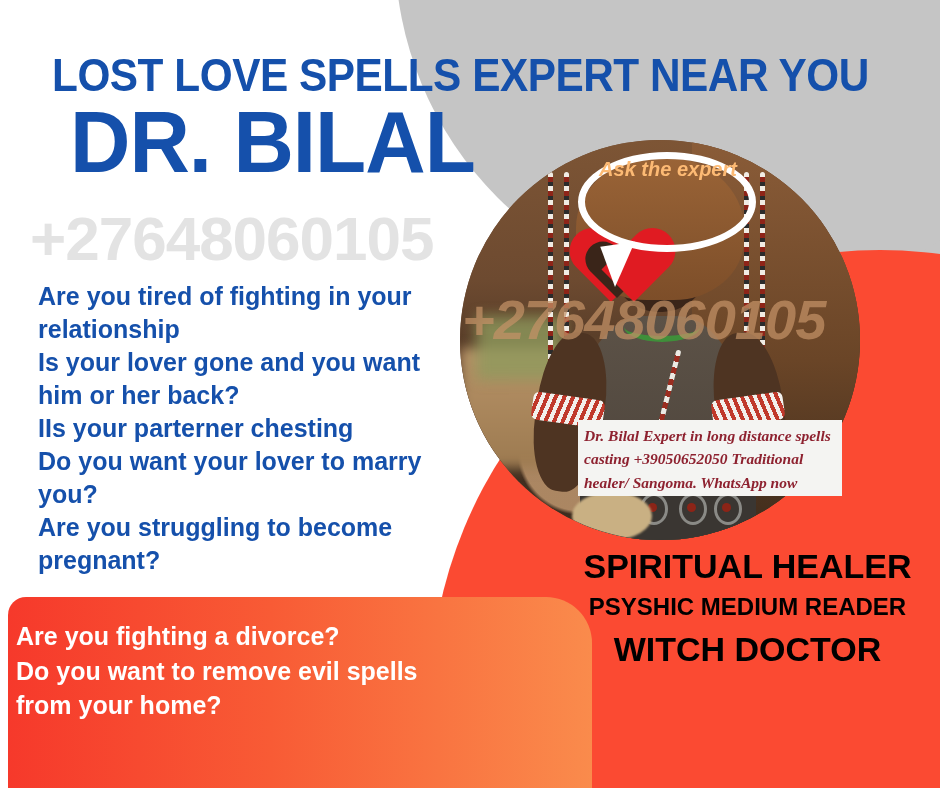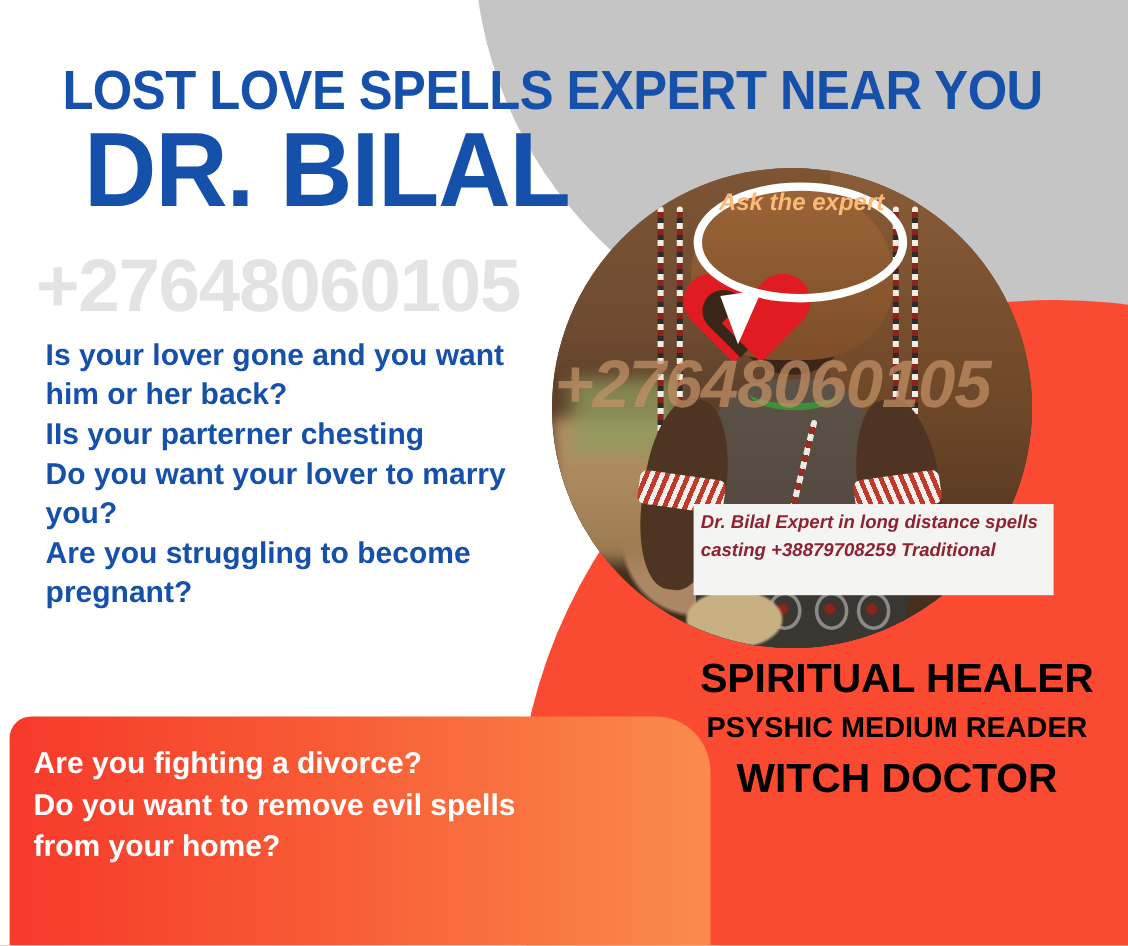--- a/index.html
+++ b/index.html
@@ -284,45 +284,46 @@
     color:rgba(196,146,103,.72);
     letter-spacing:-1px;
     white-space:nowrap;
     pointer-events:none;
   }
 
   
   .caption{
     position:absolute;
     left:578px; top:420px;
-    width:300px; height:76px;
+    width:264px; height:76px;
     background:#f4f4f2;
     overflow:hidden;
     padding:4px 0 0 6px;
     box-sizing:border-box;
+    font-family:Liberation Serif, serif;
   }
   .caption span{
     display:block;
     font-size:15.5px;
     line-height:1.5;
     font-weight:bold;
     font-style:italic;
     color:#8e2230;
     white-space:nowrap;
   }
 
   
   .ocard{
     position:absolute;
     left:8px; top:597px;
     width:584px; height:191px;
     background:linear-gradient(to right,#f6392b 0%,#f85b35 45%,#fa8b4c 100%);
     border-radius:18px 46px 0 0;
     box-sizing:border-box;
-    padding:22px 0 0 20px;
+    padding:22px 0 0 8px;
   }
   .ocard div{
     font-size:25px;
     line-height:1.38;
     font-weight:bold;
     color:#ffffff;
   }
 
   
   .services{
@@ -346,20 +347,21 @@
   <div class="gray-rect"></div>
   <div class="gray-blob2"></div>
   <div class="orange-fill-right"></div>
   <div class="orange-blob"></div>
 
   <div class="headline">LOST LOVE SPELLS EXPERT NEAR YOU</div>
   <div class="bigname">DR. BILAL</div>
   <div class="phone-ghost">+27648060105</div>
 
   <div class="bullets">
+    <div>Are you tired of fighting in your relationship</div>
     <div>Is your lover gone and you want him or her back?</div>
     <div>IIs your parterner chesting</div>
     <div>Do you want your lover to marry you?</div>
     <div>Are you struggling to become pregnant?</div>
   </div>
 
   <div class="photo">
     <div class="bg"></div>
     <div class="wall"></div>
     <div class="ground"></div>
@@ -391,21 +393,22 @@
 
     <div class="bubble"></div>
     <div class="bubble-tail"></div>
     <div class="bubble-text">Ask the expert</div>
   </div>
 
   <div class="watermark">+27648060105</div>
 
   <div class="caption">
     <span>Dr. Bilal Expert in long distance spells</span>
-    <span>casting +38879708259 Traditional</span>
+    <span>casting +39050652050 Traditional</span>
+    <span>healer/ Sangoma. WhatsApp now</span>
   </div>
 
 
   <div class="ocard">
     <div>Are you fighting a divorce?</div>
     <div>Do you want to remove evil spells</div>
     <div>from your home?</div>
   </div>
 
   <div class="services">

